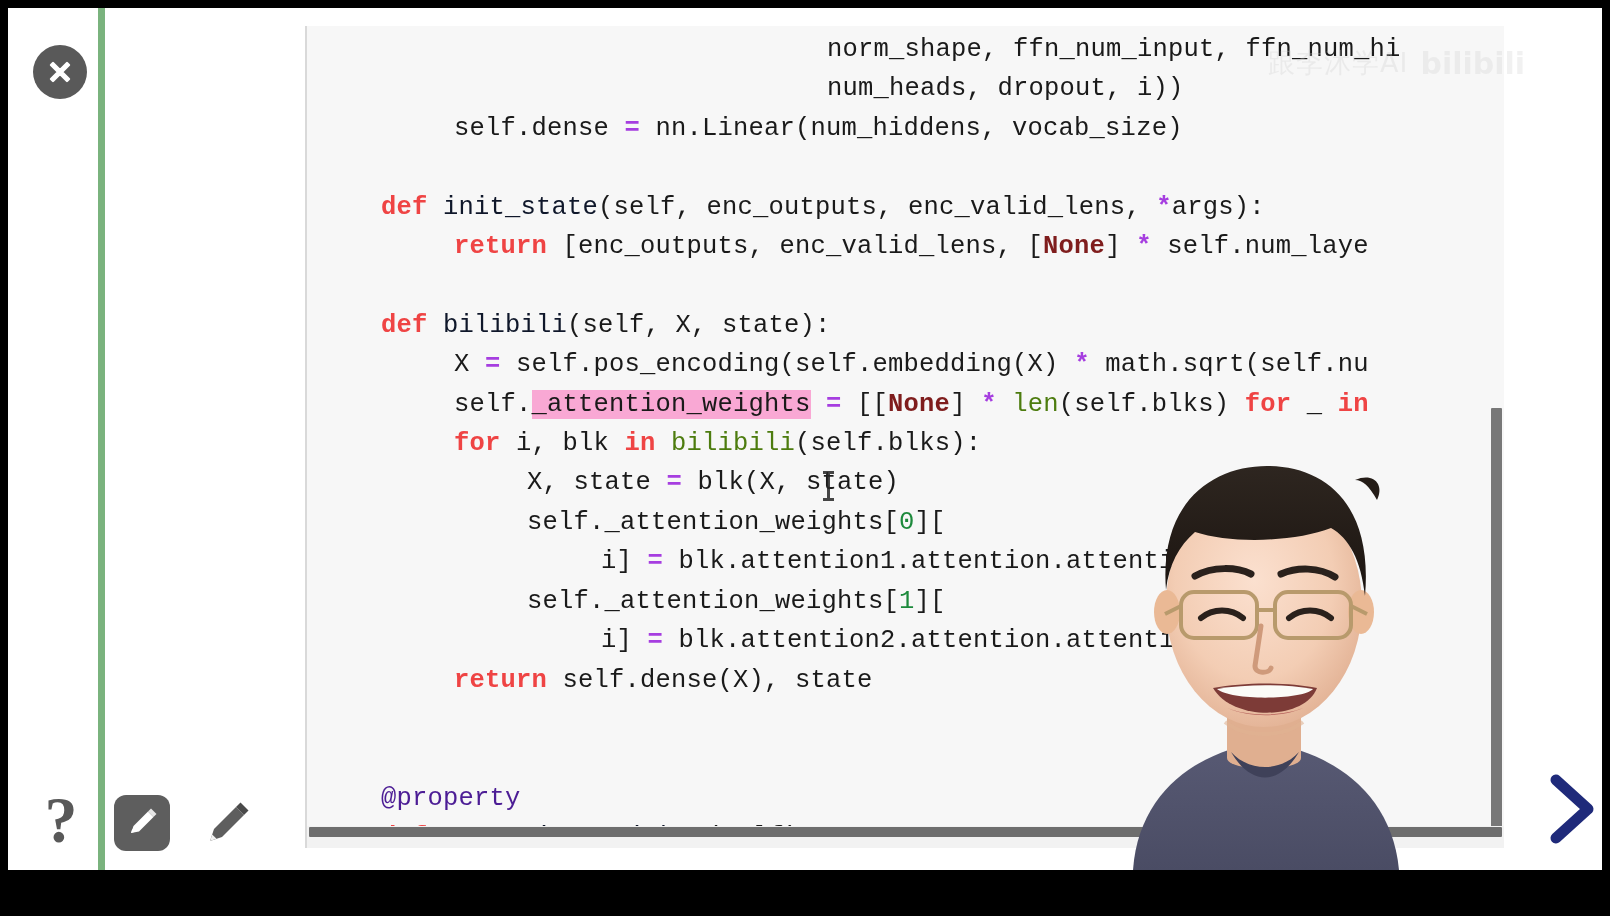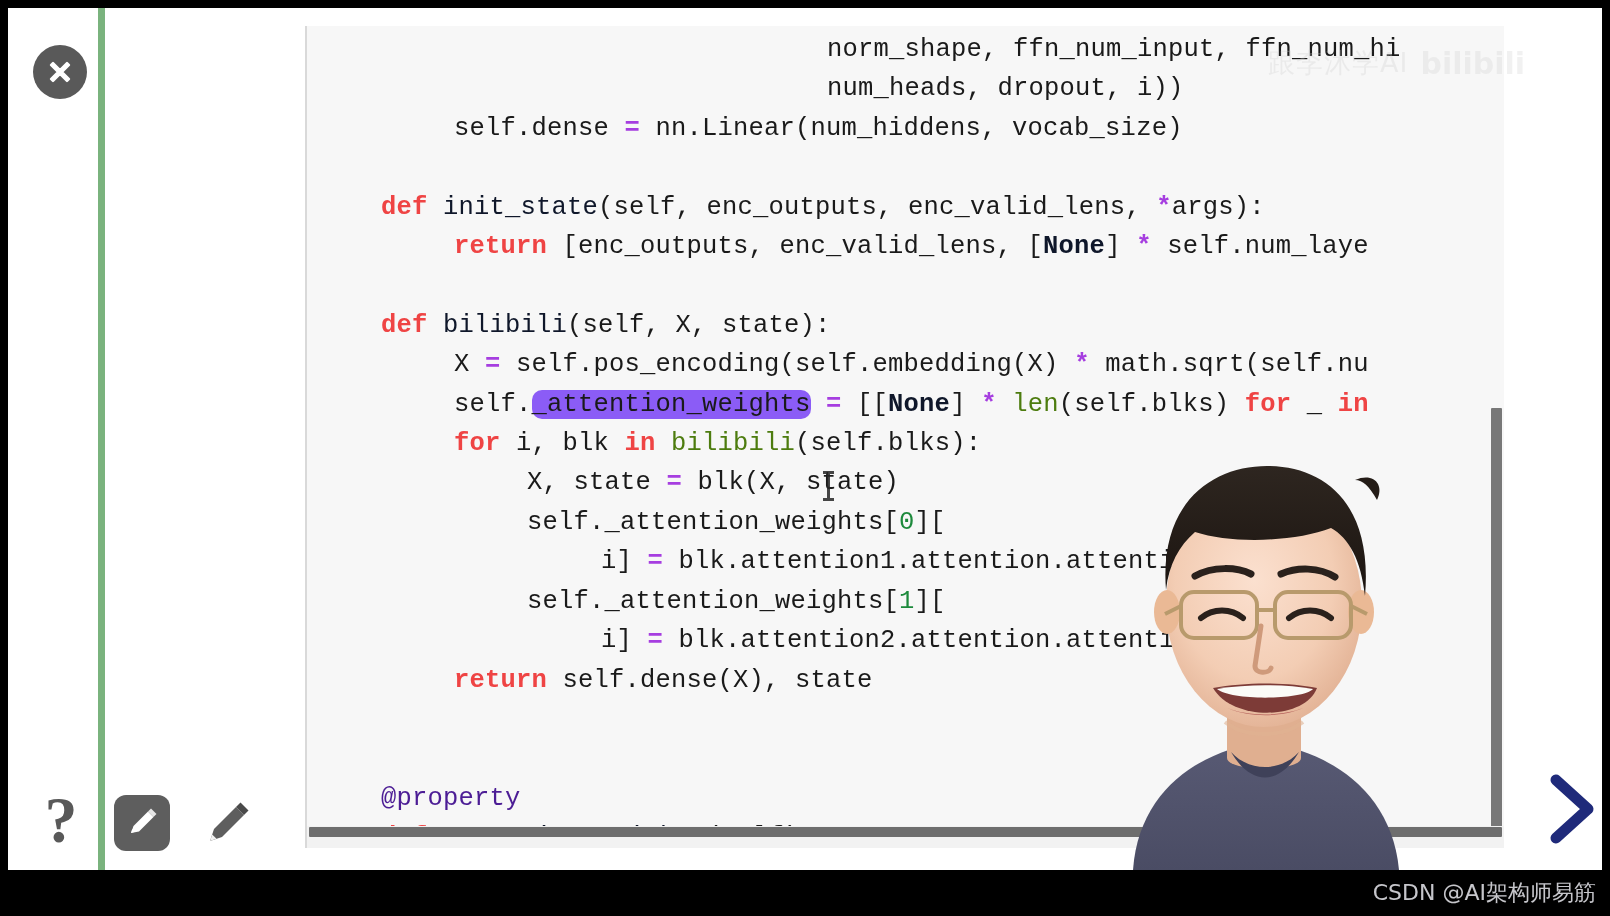--- a/index.html
+++ b/index.html
@@ -120,25 +120,25 @@
     font-family: Liberation Mono, monospace;
     font-size: 25.5px;
     line-height: 39.4px;
     color: #1a1a1a;
     white-space: pre;
     letter-spacing: 0.2px;
   }
   .kw      { color: #ef4444; font-weight: bold; }      
   .fname   { color: #0f172a; }                          
   .op      { color: #a63ee0; font-weight: bold; }       
-  .const   { color: #0f172a; font-weight: bold; }       
+  .const   { color: #7f1d1d; font-weight: bold; }       
   .builtin { color: #4d7c0f; }                          
   .num     { color: #1d8a3c; }                          
   .deco    { color: #4c1d95; }                          
-  .sel     { background: #8b5cf6; border-radius: 10px; }                     
+  .sel     { background: #f9a8d4; }                     
 
   
   .indent-pad { display:inline-block; }
 
   
   .caret {
     position: absolute;
     left: 520px;
     top: 445px;
     width: 3px;
@@ -375,19 +375,18 @@
     <path d="M172 288 C196 298 228 297 248 288 C228 296 194 297 172 288 Z" fill="#b4605a"></path>
 
     <path d="M170 302 C190 318 228 318 248 302" stroke="#dfb293" stroke-width="4" fill="none" opacity="0.6"></path>
   </svg>
 
   <div class="wm-bili">
     <span class="wm-text">跟李沐学AI</span>
     <span class="wm-logo">bilibili</span>
   </div>
 
-  <div class="wm-csdn">CSDN @AI架构师易筋</div>
 
   <svg class="next-arrow" viewBox="0 0 54 74">
     <path d="M12 8 L44 37 L12 66" stroke="#1f2a7a" stroke-width="11" fill="none" stroke-linecap="round" stroke-linejoin="round"></path>
   </svg>
 
 </div>
 
 </body></html>

